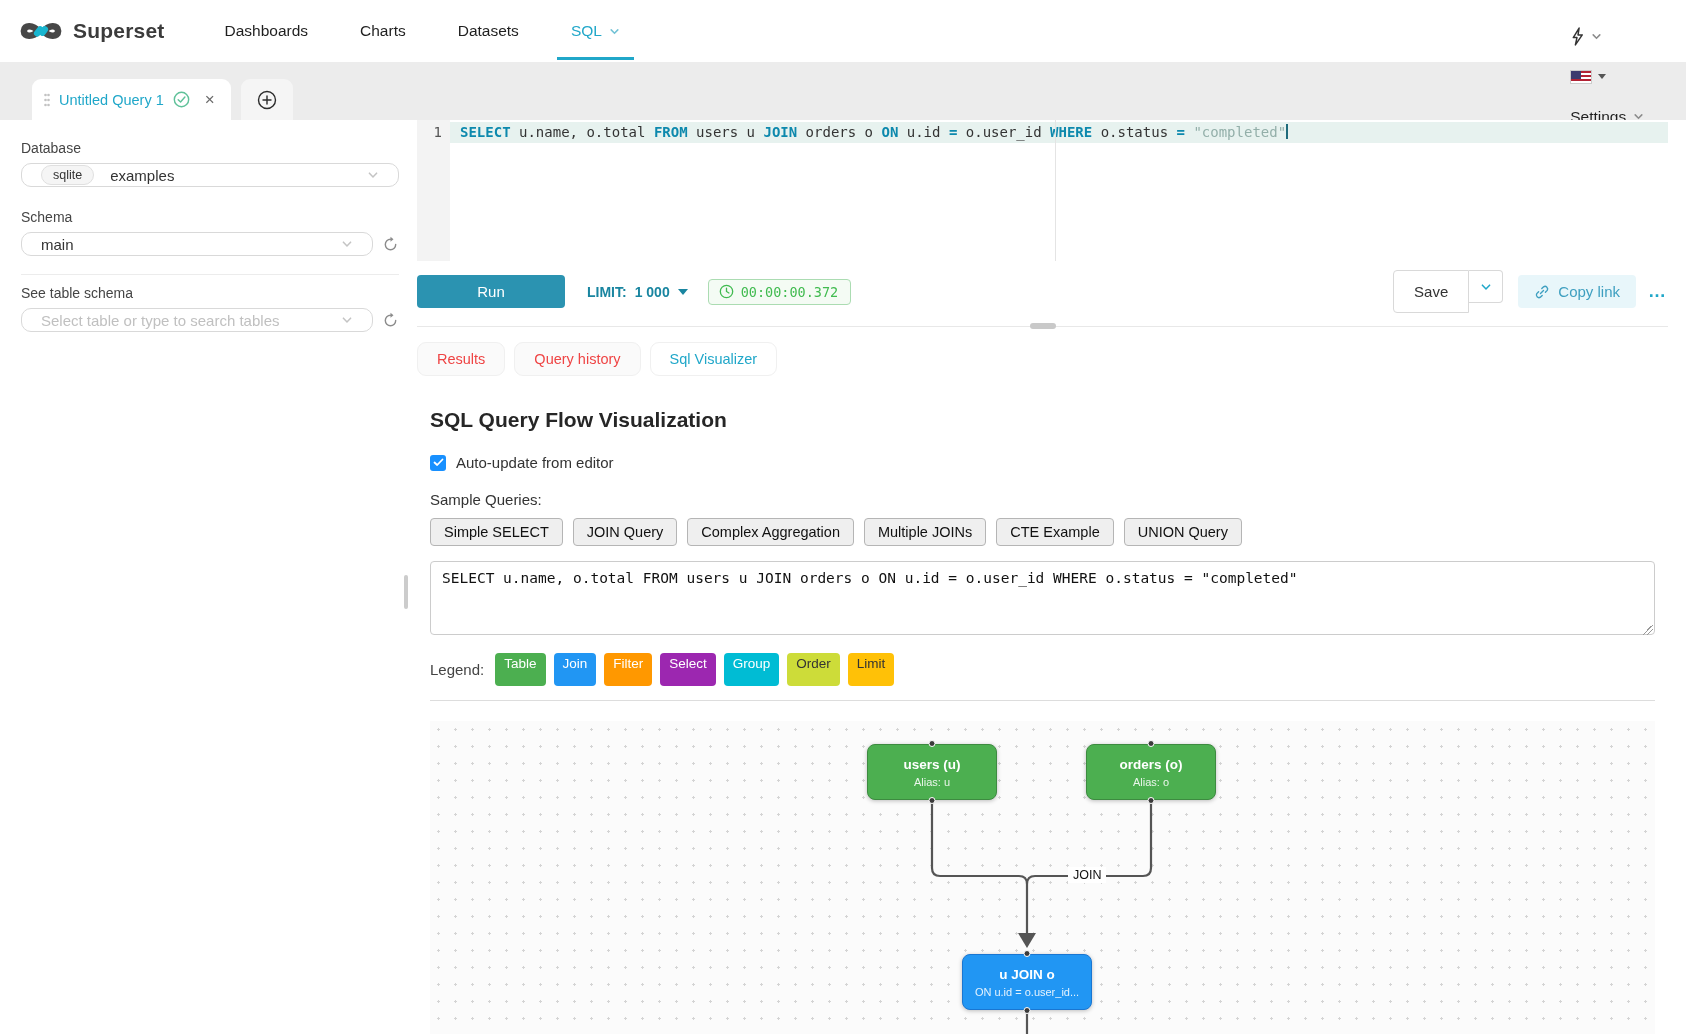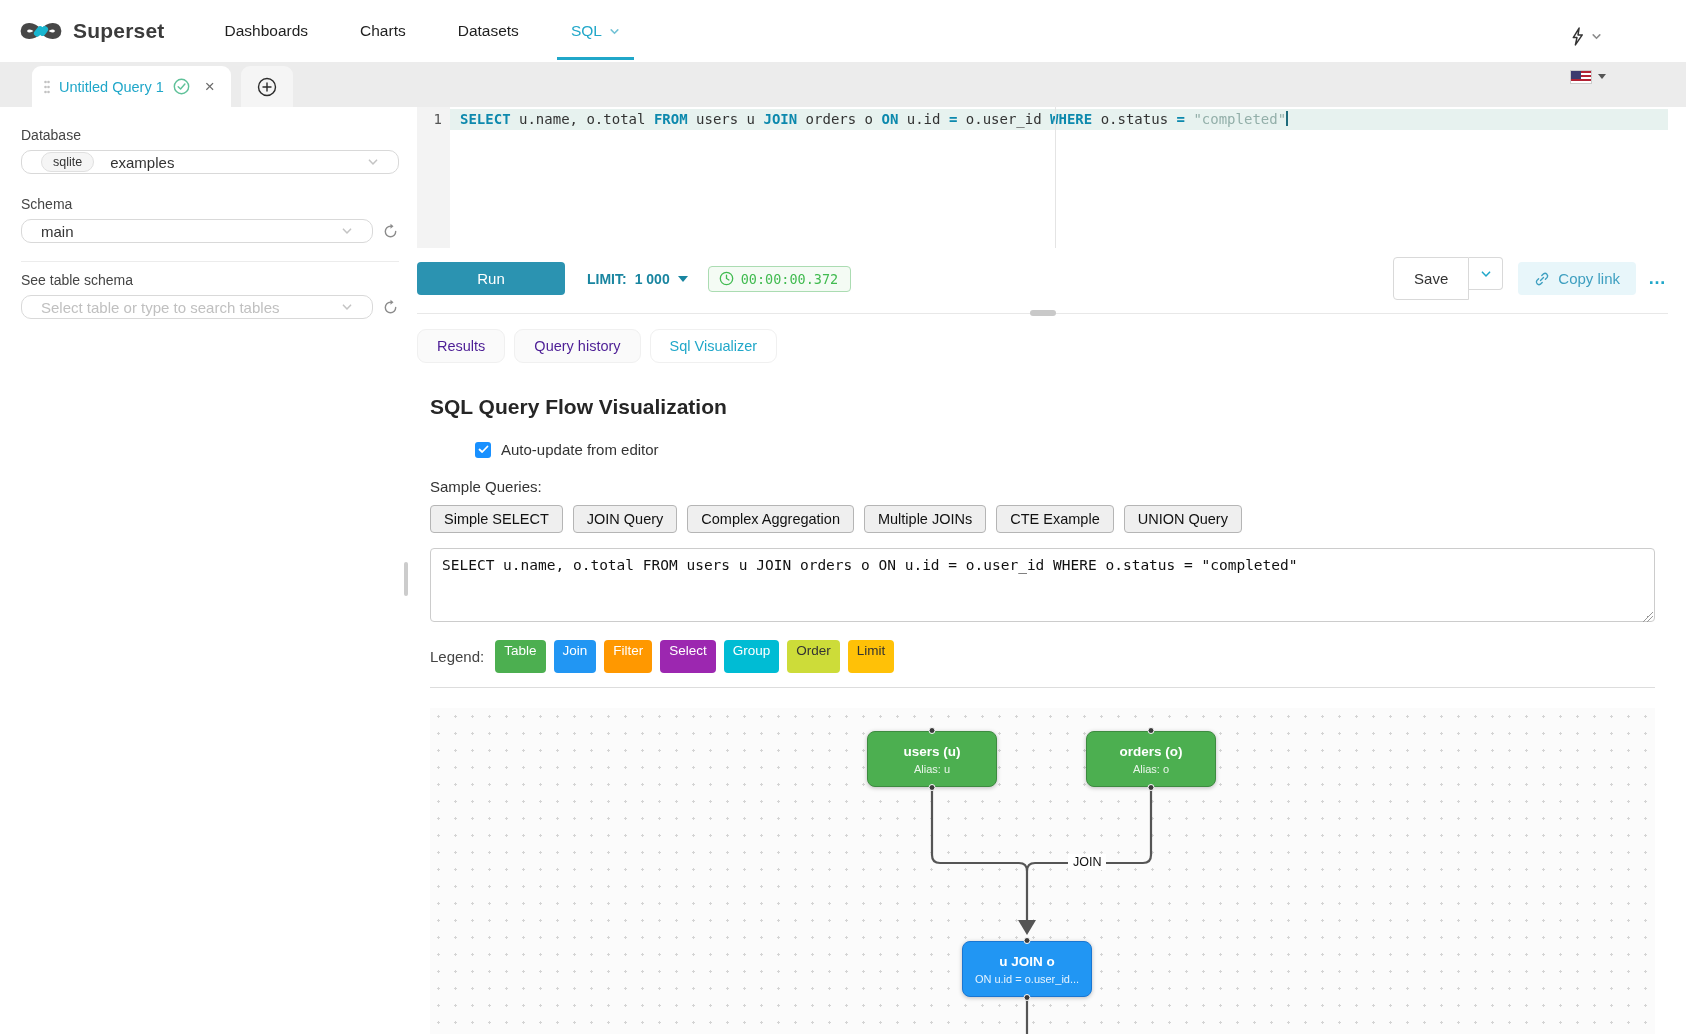--- a/index.html
+++ b/index.html
@@ -18,21 +18,21 @@
   .env-badge { font-size:13.5px; color:#e0616e; background:#fdf1f1; border:1px solid #f3b2b6; border-radius:12px; padding:2px 12px 3px; }
   .icon-group { display:flex; align-items:center; gap:6px; cursor:pointer; color:#262626; }
   .plus-glyph { font-size:20px; font-weight:400; line-height:1; color:#262626; }
   .settings { font-size:15.5px; color:#1f1f1f; display:flex; align-items:center; gap:7px; cursor:pointer; }
   .flag { width:22px; height:14px; position:relative; display:inline-block;
           background:repeating-linear-gradient(#b22234 0 2px, #fff 2px 4px); border:0.5px solid #ccc; }
   .flag::before { content:''; position:absolute; left:0; top:0; width:10px; height:8px; background:#3c3b6e; }
   .tiny-caret { width:0; height:0; border-left:4px solid transparent; border-right:4px solid transparent; border-top:5px solid #555; }
 
   
-  .tabstrip { height:45px; background:#ececec; display:flex; align-items:flex-end; padding-left:32px; }
+  .tabstrip { height:58px; background:#ececec; display:flex; align-items:flex-end; padding-left:32px; }
   .query-tab { height:41px; background:#fff; border-radius:9px 9px 0 0; display:flex; align-items:center;
                padding:0 16px 0 12px; gap:9px; cursor:pointer; }
   .query-tab-label { color:#20A7C9; font-size:14.5px; }
   .tab-close { color:#6b6b6b; font-size:17px; margin-left:6px; cursor:pointer; line-height:1; }
   .add-tab { height:41px; width:52px; margin-left:10px; background:#f5f5f5; border-radius:9px 9px 0 0;
              display:flex; align-items:center; justify-content:center; cursor:pointer; }
 
   
   .workspace { display:flex; height:calc(1034px - 103px); }
   .sidebar { width:410px; flex:0 0 410px; padding:12px 11px 0 21px; position:relative; }
@@ -84,27 +84,27 @@
   .copylink-btn { margin-left:15px; height:33px; display:flex; align-items:center; gap:8px; background:#e8f6fa;
                   border:none; border-radius:4px; padding:0 16px; color:#3e9fc0; font-size:15px;
                   font-family:inherit; cursor:pointer; }
   .more-btn { margin-left:12px; color:#20A7C9; font-size:18px; font-weight:bold; letter-spacing:2px; cursor:pointer; }
   .drag-pill { position:absolute; bottom:-3px; left:50%; transform:translateX(-50%); width:26px; height:6px;
                border-radius:3px; background:#c9c9c9; cursor:row-resize; }
 
   
   .result-tabs { margin:15px 0 0 7px; display:flex; gap:9px; }
   .rtab { height:34px; padding:0 19px; display:flex; align-items:center; background:#fafafa;
-          border:1px solid #f0f0f0; border-radius:9px; font-size:14.5px; color:#4c1d95; cursor:pointer; }
+          border:1px solid #f0f0f0; border-radius:9px; font-size:14.5px; color:#ef4444; cursor:pointer; }
   .rtab.active { background:#fff; color:#20A7C9; }
 
   
   .panel { padding:0 13px 0 20px; flex:1; overflow:hidden; }
   .panel h2 { font-size:21px; font-weight:bold; color:#262626; margin:32px 0 22px; }
-  .chk-row { display:flex; align-items:center; gap:10px;margin-left:45px; }
+  .chk-row { display:flex; align-items:center; gap:10px; }
   .checkbox { width:16px; height:16px; border-radius:3px; background:#1890ff; display:flex; align-items:center;
               justify-content:center; cursor:pointer; }
   .chk-label { font-size:15px; color:#333; }
   .samples-label { font-size:15px; color:#333; margin:20px 0 10px; }
   .sample-btns { display:flex; gap:10px; }
   .sample-btn { background:#efefef; border:1px solid #b5b5b5; border-radius:4px; padding:5px 13px;
                 font-size:14.5px; color:#111; font-family:inherit; cursor:pointer; }
   .query-box { margin-top:15px; width:100%; height:74px; border:1px solid #ccc; border-radius:4px;
                padding:8px 11px; font-family:"DejaVu Sans Mono", monospace; font-size:14.5px; color:#111;
                resize:none; position:relative; background:#fff; }

